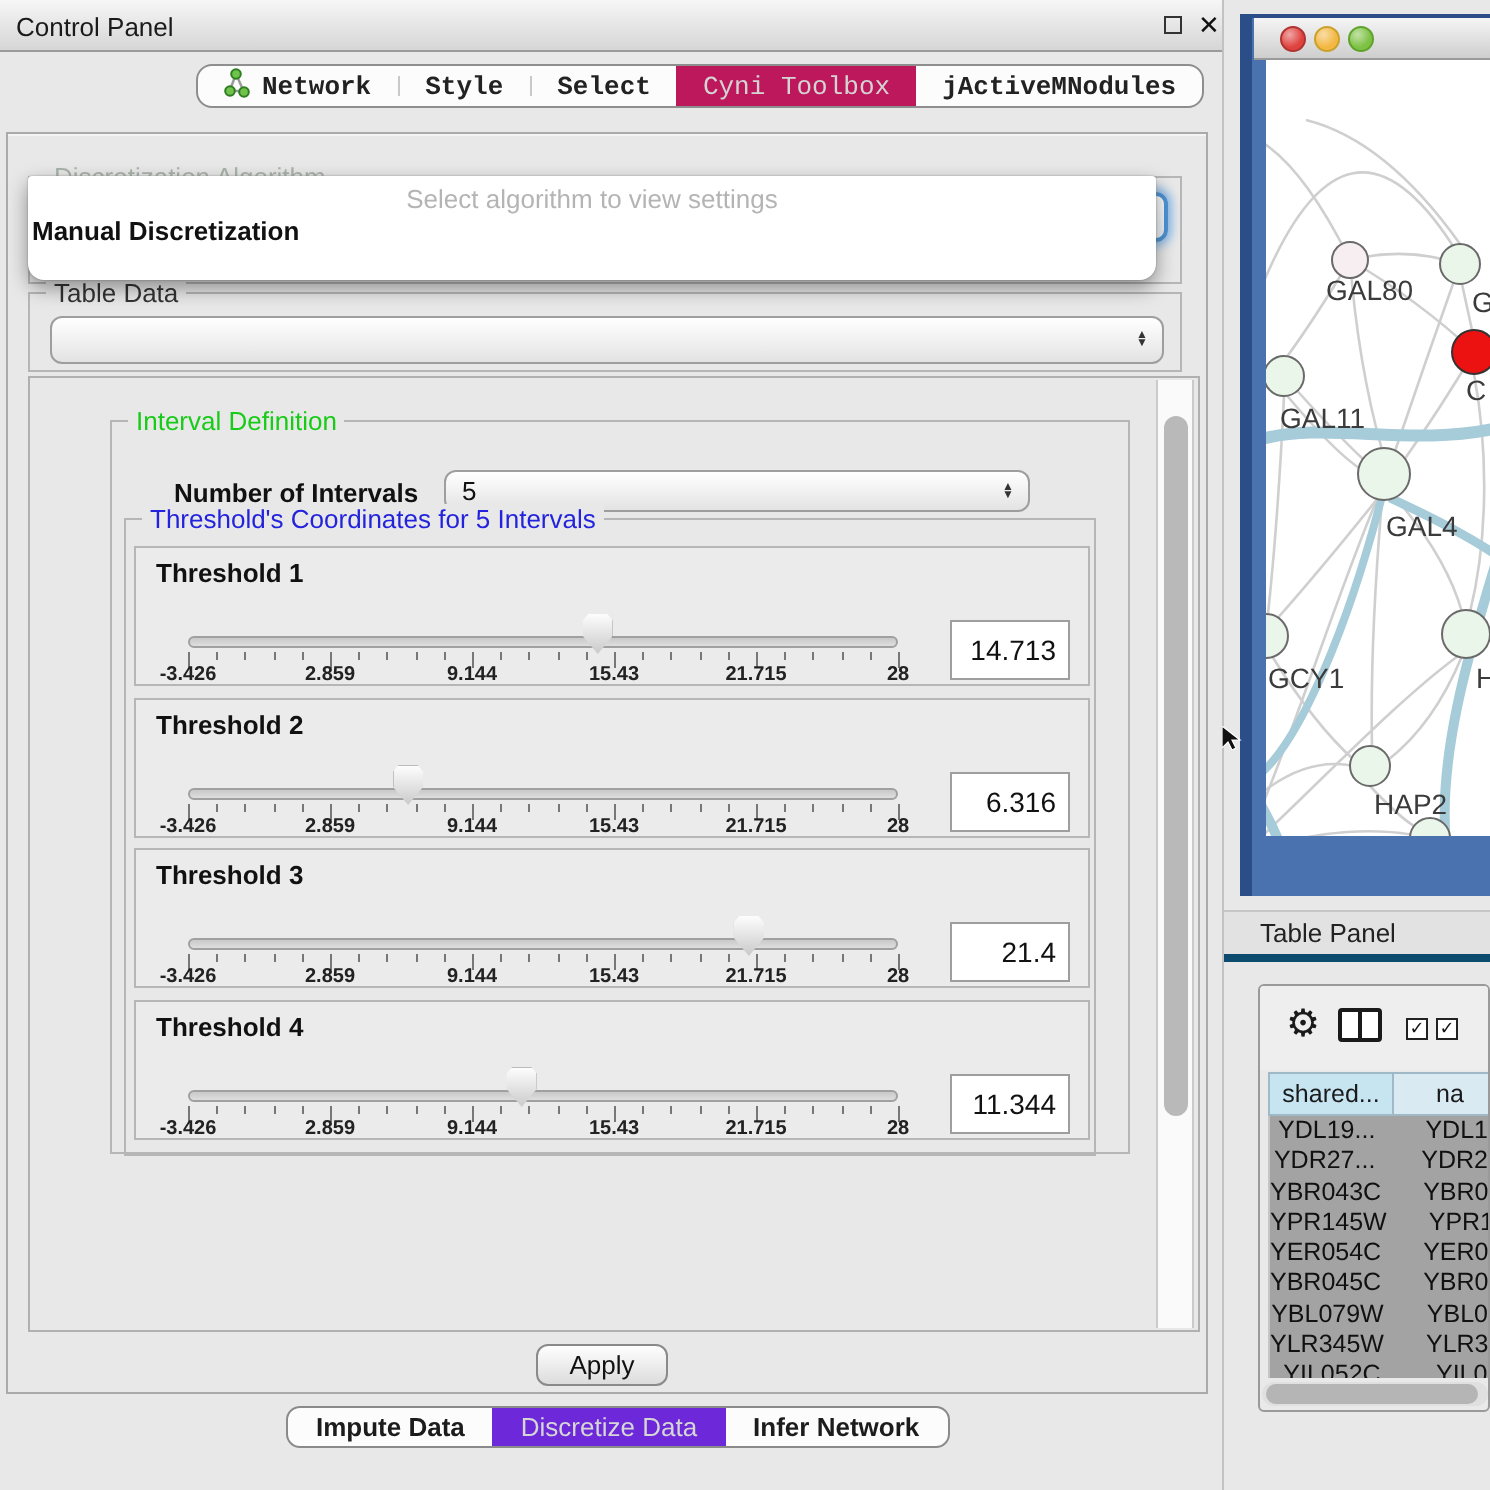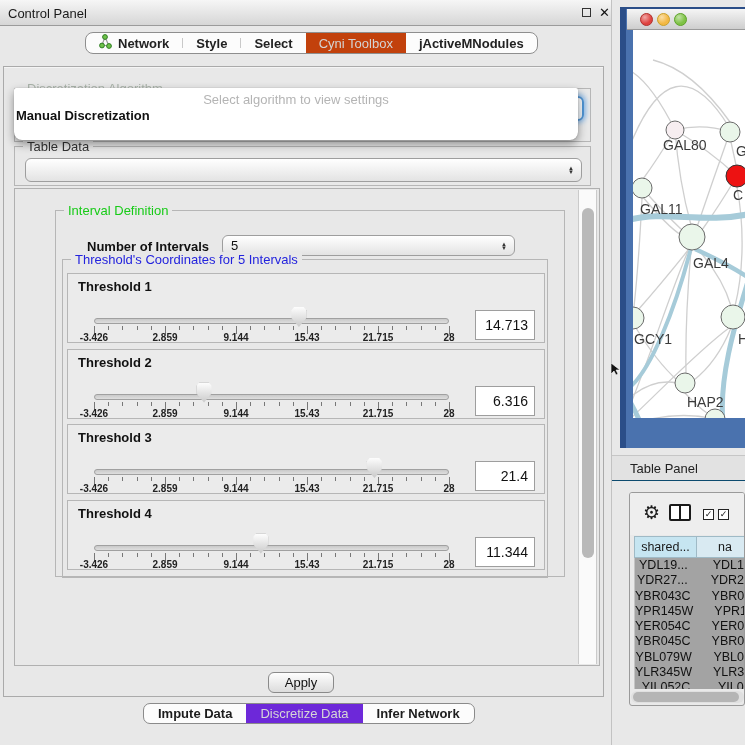--- a/index.html
+++ b/index.html
@@ -8,23 +8,23 @@
   #root { position:absolute; inset:0; width:745px; height:745px; background:#e8e8e8; overflow:hidden; }
   .abs { position:absolute; }
 
   
   #titlebar { left:0; top:0; width:612px; height:26px; background:linear-gradient(#f6f6f6,#d6d6d6); border-bottom:1px solid #9b9b9b; }
   #titlebar .t { position:absolute; left:8px; top:6px; font-size:13px; color:#1a1a1a; }
   #float-ic { position:absolute; left:582px; top:8px; width:9px; height:9px; border:1.5px solid #333; background:transparent; }
   #close-ic { position:absolute; left:599px; top:5px; font-size:13px; font-weight:bold; color:#111; }
 
   
-  #tabbar { left:85px; top:32px; height:22px; display:flex; align-items:stretch; background:#fcfcfc; border:1px solid #8e8e8e; border-radius:8px; overflow:hidden; }
+  #tabbar { left:98px; top:32px; height:22px; display:flex; align-items:stretch; background:#fcfcfc; border:1px solid #8e8e8e; border-radius:8px; overflow:hidden;font-family:Liberation Mono, monospace; }
   .ttab { display:flex; align-items:center; padding:0 13px; font-size:13px; font-weight:bold; color:#222; white-space:nowrap; }
-  .ttab.sel { background:#c2410c; color:#d4d4d4; font-weight:normal;justify-content:center; }
+  .ttab.sel { background:#be185d; color:#d4d4d4; font-weight:normal;justify-content:center; }
   .tsep { width:1px; background:#c9c9c9; margin:5px 0; }
   .neticon { margin-right:6px; }
 
   
   #outer-panel { left:3px; top:66px; width:601px; height:631px; border:1px solid #aaa; background:#e8e8e8; box-shadow:inset 0 1px 0 #f4f4f4; }
 
   .group { position:absolute; border:1px solid #b6b6b6; }
   .glabel { position:absolute; top:-8px; left:8px; background:#e8e8e8; padding:0 4px; font-size:13px; white-space:nowrap; }
   .green { color:#17cb17; }
   .blue  { color:#2323dd; }
@@ -70,21 +70,21 @@
   .btab { display:flex; align-items:center; padding:0 14px; font-size:13px; font-weight:bold; color:#1c1c1c; white-space:nowrap; }
   .btab.sel { background:#6d28d9; color:#d6d6d6; font-weight:normal; }
 
   
   #divider { left:611px; top:0; width:1px; height:745px; background:#c2c2c2; }
   #net-window { left:620px; top:7px; width:125px; height:441px; background:#4a72ae; box-shadow:inset 6px 0 0 #2b4e88, inset 0 2px 0 #2b4e88; }
   #nw-titlebar { position:absolute; left:7px; top:2px; width:118px; height:21px; background:linear-gradient(#f5f5f5,#cecece); border-bottom:1px solid #9a9a9a; }
   .light { position:absolute; top:4px; width:13px; height:13px; border-radius:50%; }
   #nw-canvas { position:absolute; left:13px; top:23px; width:112px; height:388px; background:#fff; overflow:hidden; }
 
-  #tablepanel-bar { left:612px; top:455px; width:133px; height:26px; background:#e2e2e2; border-top:1px solid #c6c6c6; border-bottom:1px solid #0c4a6e; display:flex; align-items:center; padding-left:18px; font-size:13px; color:#222; }
+  #tablepanel-bar { left:612px; top:455px; width:133px; height:26px; background:#e2e2e2; border-top:1px solid #c6c6c6; border-bottom:4px solid #0c4a6e; display:flex; align-items:center; padding-left:18px; font-size:13px; color:#222; }
   #table-box { left:629px; top:492px; width:116px; height:214px; background:#e9e9e9; border:1px solid #9a9a9a; border-radius:3px; overflow:hidden; }
   #tb-toolbar { position:absolute; left:0; top:0; width:100%; height:42px; background:#eee; }
   #gear-ic { position:absolute; left:13px; top:8px; font-size:19px; color:#1a1a1a; }
   #cols-ic { position:absolute; left:39px; top:11px; width:22px; height:17px; border:2px solid #1a1a1a; border-radius:2px; background:#fff; }
   #cols-ic::after { content:""; position:absolute; left:8px; top:0; width:2px; height:100%; background:#1a1a1a; }
   .chk { position:absolute; top:16px; width:11px; height:11px; border:1.5px solid #222; background:#fff; font-size:9px; line-height:9px; text-align:center; color:#111; }
   #tb-header { position:absolute; left:4px; top:43px; right:0; height:22px; display:flex; font-size:12.5px; }
   .hcell { display:flex; align-items:center; justify-content:center; border:1px solid #9fbac6; border-right:none; color:#1a1a1a; }
   .hcell.c1 { width:62px; background:#c6e5f1; }
   .hcell.c2 { flex:1; background:#d9eaf2; justify-content:flex-start; padding-left:21px; }

